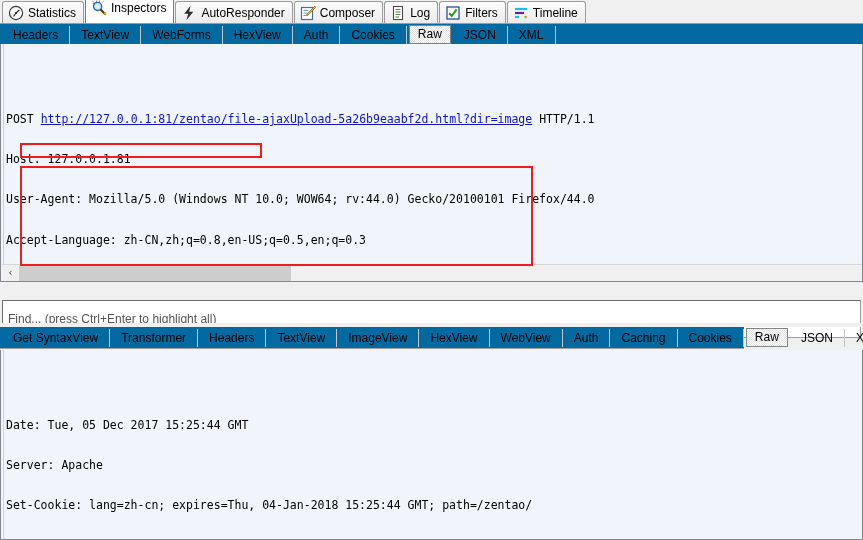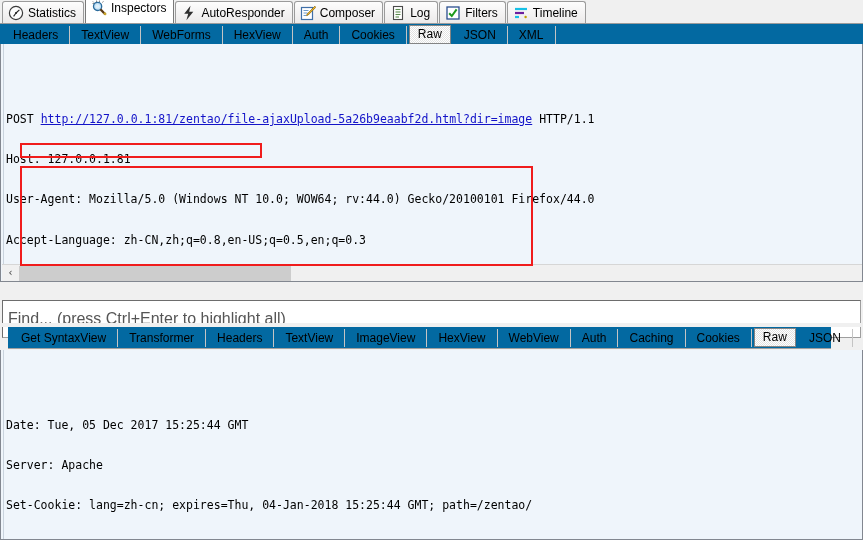--- a/index.html
+++ b/index.html
@@ -138,33 +138,33 @@
     width: 863px; height: 24px;
     background: #f0f0f0;
     padding: 1px 2px 2px 2px;
   }
   #find-input {
     width: 100%; height: 36px;
     background: #fff;
     border: 1px solid #6d6d6d;
     border-right-color: #9e9e9e; border-bottom-color: #9e9e9e;
     font-family: "Liberation Sans", sans-serif;
-    font-size: 16px;
+    font-size: 12px;
     color: #555;
     padding: 18px 5px;
     outline: none;
   }
   #find-input::placeholder { color: #555; opacity: 1; }
 
   #splitter {
     position: absolute; left: 0; top: 323px; width: 863px; height: 4px;
     background: #f0f0f0;
   }
 
-  #resp-subtabs { position: absolute; left: 0; top: 327px; width: 823px; margin-left: 8px; }
+  #resp-subtabs { position: absolute; left: 0; top: 327px; width: 744px; }
 
   #response-pane {
     position: absolute;
     left: 0; top: 350px;
     width: 863px; height: 190px;
   }
   .pane-inner { padding-left: 2px; }
   .gutter {
     position: absolute; left: 0; top: 0; bottom: 0; width: 3px;
     background: #eff5fb; border-right: 1px solid #c9d3dd;

